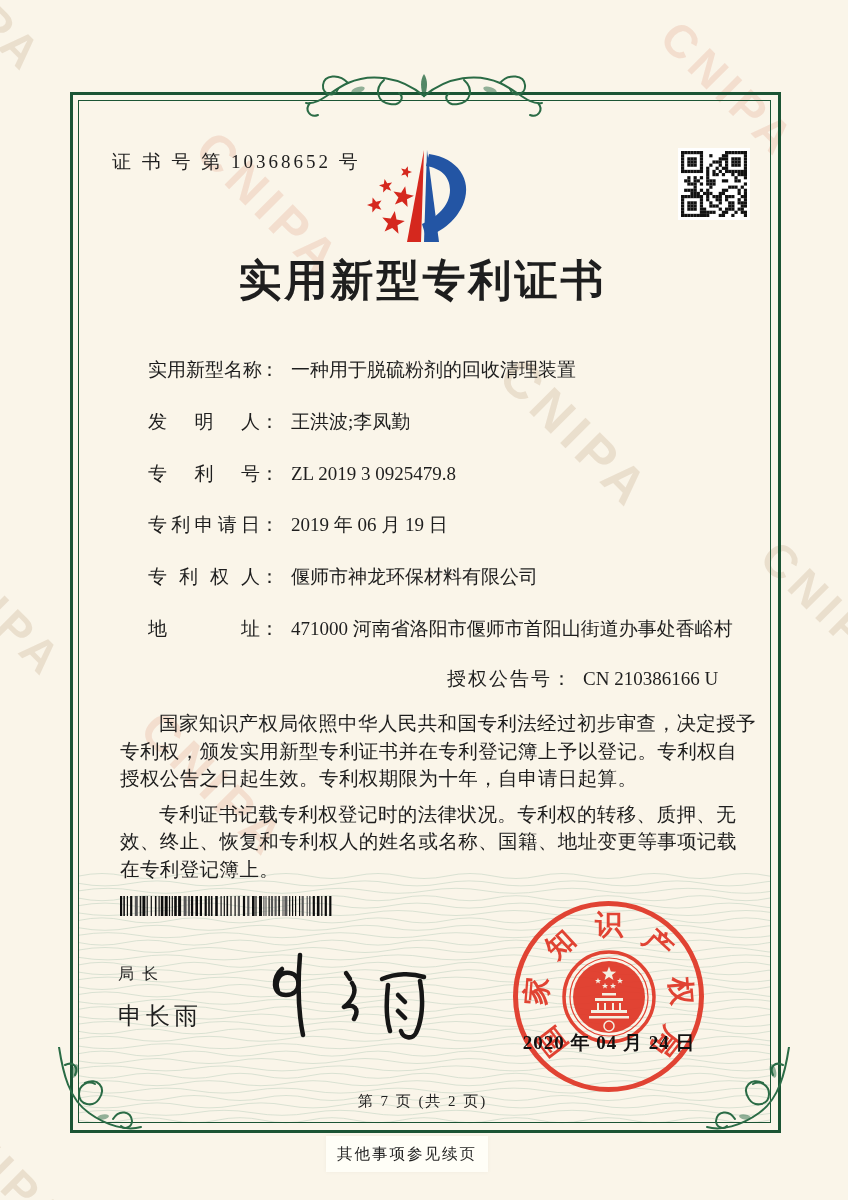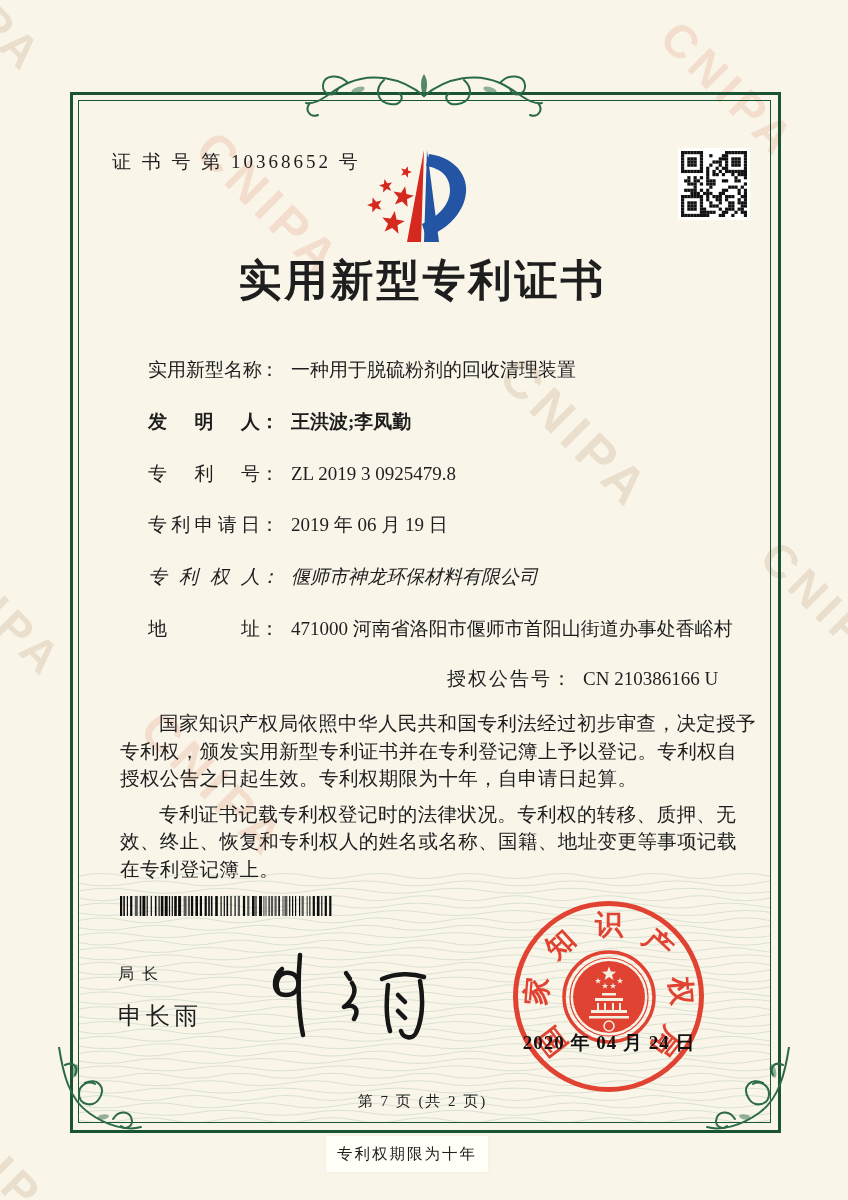--- a/index.html
+++ b/index.html
@@ -391,30 +391,30 @@
         <rect x="50.29" y="62.86" width="3.19" height="3.19" fill="#111"></rect>
         <rect x="62.86" y="62.86" width="3.19" height="3.19" fill="#111"></rect>
       </svg>
   </div>
 
   <div class="title">实用新型专利证书</div>
 
   <div class="row" style="top:357px;">
     <span class="flabel">实用新型名称</span><span>：</span><span class="fvalue">一种用于脱硫粉剂的回收清理装置</span>
   </div>
-  <div class="row" style="top:409px;font-weight:bold;">
+  <div class="row" style="top:409px;">
     <span class="flabel">发明人</span><span>：</span><span class="fvalue">王洪波;李凤勤</span>
   </div>
   <div class="row" style="top:461px;">
     <span class="flabel">专利号</span><span>：</span><span class="fvalue">ZL 2019 3 0925479.8</span>
   </div>
   <div class="row" style="top:512px;">
     <span class="flabel">专利申请日</span><span>：</span><span class="fvalue">2019 年 06 月 19 日</span>
   </div>
-  <div class="row" style="top:564px;font-style:italic;">
+  <div class="row" style="top:564px;">
     <span class="flabel">专利权人</span><span>：</span><span class="fvalue">偃师市神龙环保材料有限公司</span>
   </div>
   <div class="row" style="top:616px;">
     <span class="flabel">地址</span><span>：</span><span class="fvalue">471000 河南省洛阳市偃师市首阳山街道办事处香峪村</span>
   </div>
   <div class="row2" style="top:666px;">
     <span style="letter-spacing:2px;">授权公告号</span><span>：</span><span class="fvalue">CN 210386166 U</span>
   </div>
 
   <div class="paras">
@@ -529,15 +529,15 @@
         <rect x="60" y="56" width="2" height="7"></rect>
         <rect x="32" y="63" width="36" height="3"></rect>
         <rect x="30" y="69" width="40" height="2.5"></rect>
       </g>
       <circle cx="50" cy="79" r="5" stroke="#f4f0e2" stroke-width="1.5" fill="none"></circle>
     </svg>
   </div>
   <div class="seal-date">2020 年 04 月 24 日</div>
 
   <div class="footer-page">第 7 页 (共 2 页)</div>
-  <div class="note">专利权期限为十年</div>
+  <div class="note">其他事项参见续页</div>
 
 </div>
 
 </body></html>

